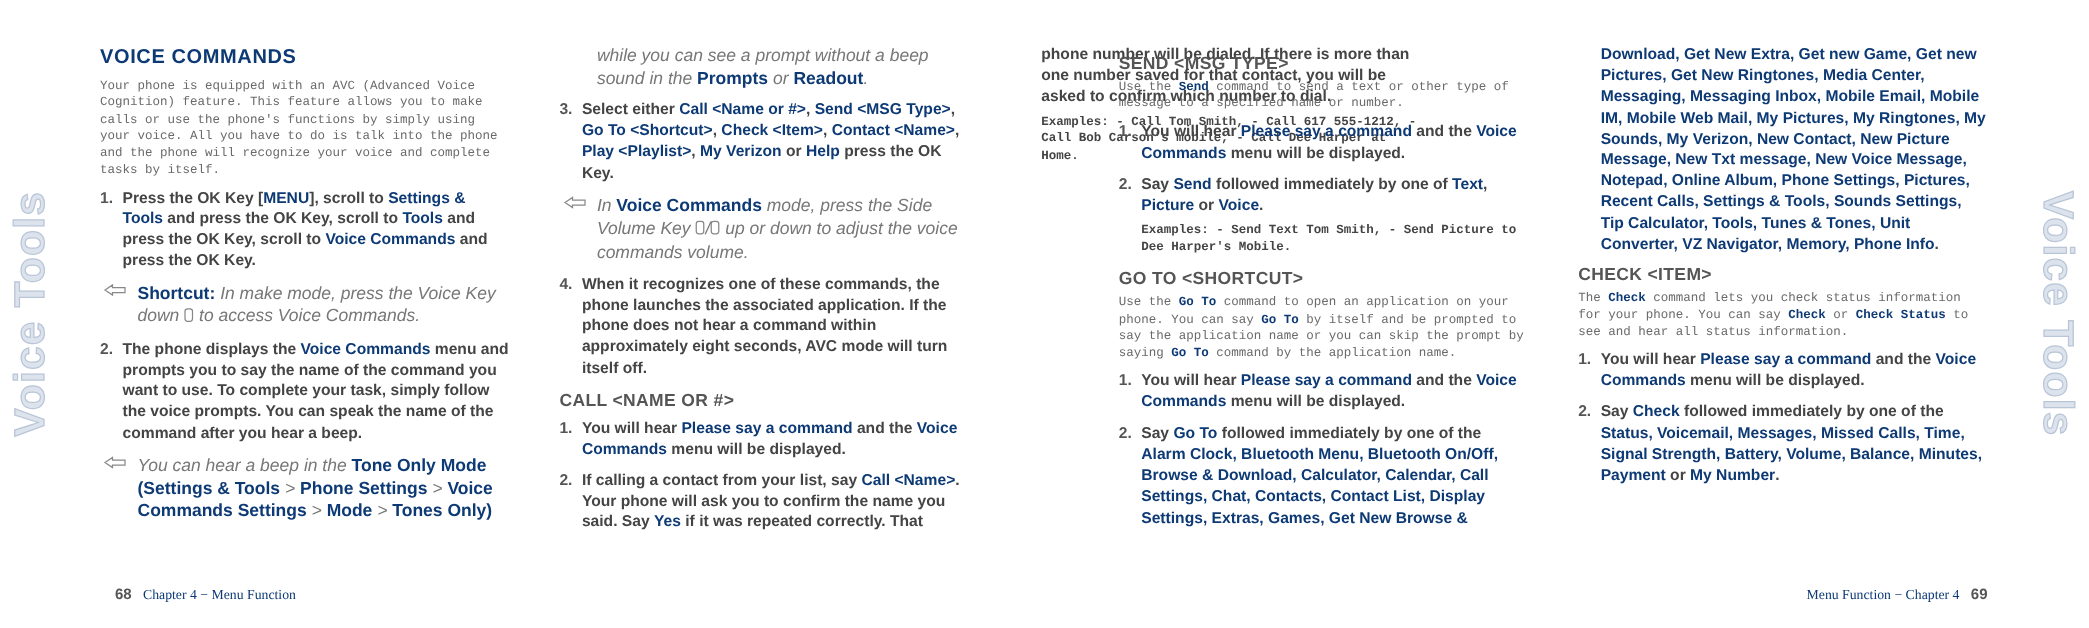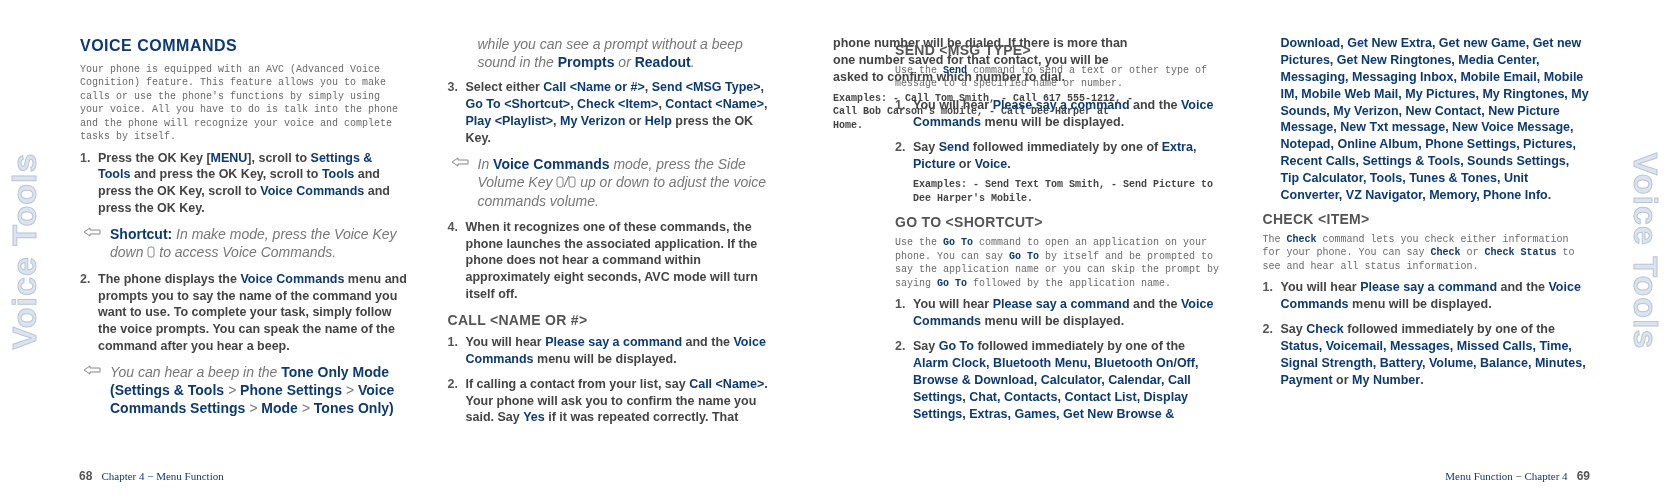--- a/index.html
+++ b/index.html
@@ -11,21 +11,21 @@
 h2.cmd{color:#0d3a75;font-weight:700;font-size:16px;letter-spacing:.5px;margin-bottom:6px;font-stretch:condensed;}
 h3.sub{color:#555;font-weight:700;font-size:14px;margin:6px 0 4px;text-transform:uppercase;font-stretch:condensed;letter-spacing:.3px;}
 p{margin-bottom:6px;font-size:10px;color:#6a6a6a;font-stretch:condensed;font-family:Liberation Mono, monospace;}
 ol{list-style:none;margin-left:0;}
 ol>li{position:relative;padding-left:18px;margin-bottom:8px;font-size:12.5px;color:#444;font-weight:600;font-stretch:condensed;}
 ol>li .num{position:absolute;left:0;top:0;font-weight:700;color:#555;}
 .blue{color:#0d3a75;font-weight:700;}
 .tip{position:relative;padding-left:30px;margin:4px 0 8px;font-size:14px;font-style:italic;color:#777;font-stretch:condensed;line-height:1.3;}
 .tip .icon{position:absolute;left:2px;top:0;width:22px;height:14px;}
 .tip .icon svg{width:22px;height:14px;}
-.footer-l{position:absolute;bottom:18px;left:79px;font-size:11px;color:#888;}
+.footer-l{position:absolute;bottom:18px;left:92px;font-size:11px;color:#888;}
 .footer-r{position:absolute;bottom:18px;right:80px;font-size:11px;color:#888;}
 .footer-l .pn,.footer-r .pn{font-weight:700;color:#555;font-size:12px;}
 .footer-l .ch,.footer-r .ch{color:#0d3a75;font-family:Georgia,serif;font-style:normal;margin:0 6px;}
 .tab{position:absolute;top:0;height:502px;width:50px;pointer-events:none;}
 .tab.left{left:0;}
 .tab.right{right:0;}
 .tab-text{position:absolute;top:50%;left:50%;transform:translate(-50%,-50%) rotate(-90deg);transform-origin:center;white-space:nowrap;font-size:34px;font-weight:900;color:#dce3ec;font-stretch:condensed;letter-spacing:1px;-webkit-text-stroke:1px #b9c6d8;}
 .tab.right .tab-text{transform:translate(-50%,-50%) rotate(90deg);}
 .keyicon{display:inline-block;vertical-align:middle;}
 </style>
@@ -102,34 +102,34 @@
 <div class="page right">
 <div class="tab right">
         <div class="tab-text">Voice Tools</div>
       </div>
 <div class="cols">
 
 <h3 class="sub">SEND &lt;MSG TYPE&gt;</h3>
 <p><span>Use the </span><span class="blue">Send</span><span> command to send a text or other type of message to a specified name or number.</span></p>
 <ol>
 <li><span class="num">1.</span><span>You will hear </span><span class="blue">Please say a command</span><span> and the </span><span class="blue">Voice Commands</span><span> menu will be displayed.</span></li>
-<li><span class="num">2.</span><span>Say </span><span class="blue">Send</span><span> followed immediately by one of </span><span class="blue">Extra</span>, <span class="blue">Picture</span><span> or </span><span class="blue">Voice</span>.
+<li><span class="num">2.</span><span>Say </span><span class="blue">Send</span><span> followed immediately by one of </span><span class="blue">Text</span>, <span class="blue">Picture</span><span> or </span><span class="blue">Voice</span>.
 <p style="margin-top:6px;font-weight:600;color:#444"><span>Examples:</span><span> - Send Text Tom Smith, - Send Picture to Dee Harper's Mobile.</span></p>
 </li>
 </ol>
 
 <h3 class="sub">GO TO &lt;SHORTCUT&gt;</h3>
-<p><span>Use the </span><span class="blue">Go To</span><span> command to open an application on your phone. You can say </span><span class="blue">Go To</span><span> by itself and be prompted to say the application name or you can skip the prompt by saying </span><span class="blue">Go To</span><span> followed by the application name.</span></p>
+<p><span>Use the </span><span class="blue">Go To</span><span> command to open an application on your phone. You can say </span><span class="blue">Go To</span><span> by itself and be prompted to say the application name or you can skip the prompt by saying </span><span class="blue">Go To</span><span> command by the application name.</span></p>
 <ol>
 <li><span class="num">1.</span><span>You will hear </span><span class="blue">Please say a command</span><span> and the </span><span class="blue">Voice Commands</span><span> menu will be displayed.</span></li>
 <li><span class="num">2.</span><span>Say </span><span class="blue">Go To</span><span> followed immediately by one of the </span><span class="blue">Alarm Clock, Bluetooth Menu, Bluetooth On/Off, Browse &amp; Download, Calculator, Calendar, Call Settings, Chat, Contacts, Contact List, Display Settings, Extras, Games, Get New Browse &amp; Download, Get New Extra, Get new Game, Get new Pictures, Get New Ringtones, Media Center, Messaging, Messaging Inbox, Mobile Email, Mobile IM, Mobile Web Mail, My Pictures, My Ringtones, My Sounds, My Verizon, New Contact, New Picture Message, New Txt message, New Voice Message, Notepad, Online Album, Phone Settings, Pictures, Recent Calls, Settings &amp; Tools, Sounds Settings, Tip Calculator, Tools, Tunes &amp; Tones, Unit Converter, VZ Navigator, Memory, Phone Info</span>.</li>
 </ol>
 
 <h3 class="sub">CHECK &lt;ITEM&gt;</h3>
-<p><span>The </span><span class="blue">Check</span><span> command lets you check either information for your phone. You can say </span><span class="blue">Check</span><span> or </span><span class="blue">Check Status</span><span> to see and hear all status information.</span></p>
+<p><span>The </span><span class="blue">Check</span><span> command lets you check status information for your phone. You can say </span><span class="blue">Check</span><span> or </span><span class="blue">Check Status</span><span> to see and hear all status information.</span></p>
 <ol>
 <li><span class="num">1.</span><span>You will hear </span><span class="blue">Please say a command</span><span> and the </span><span class="blue">Voice Commands</span><span> menu will be displayed.</span></li>
 <li><span class="num">2.</span><span>Say </span><span class="blue">Check</span><span> followed immediately by one of the </span><span class="blue">Status, Voicemail, Messages, Missed Calls, Time, Signal Strength, Battery, Volume, Balance, Minutes, Payment</span><span> or </span><span class="blue">My Number</span>.</li>
 </ol>
 
 </div>
 <div class="footer-r"><span class="ch">Menu Function − Chapter 4</span> <span class="pn">69</span></div>
 </div>
 
 </div>

